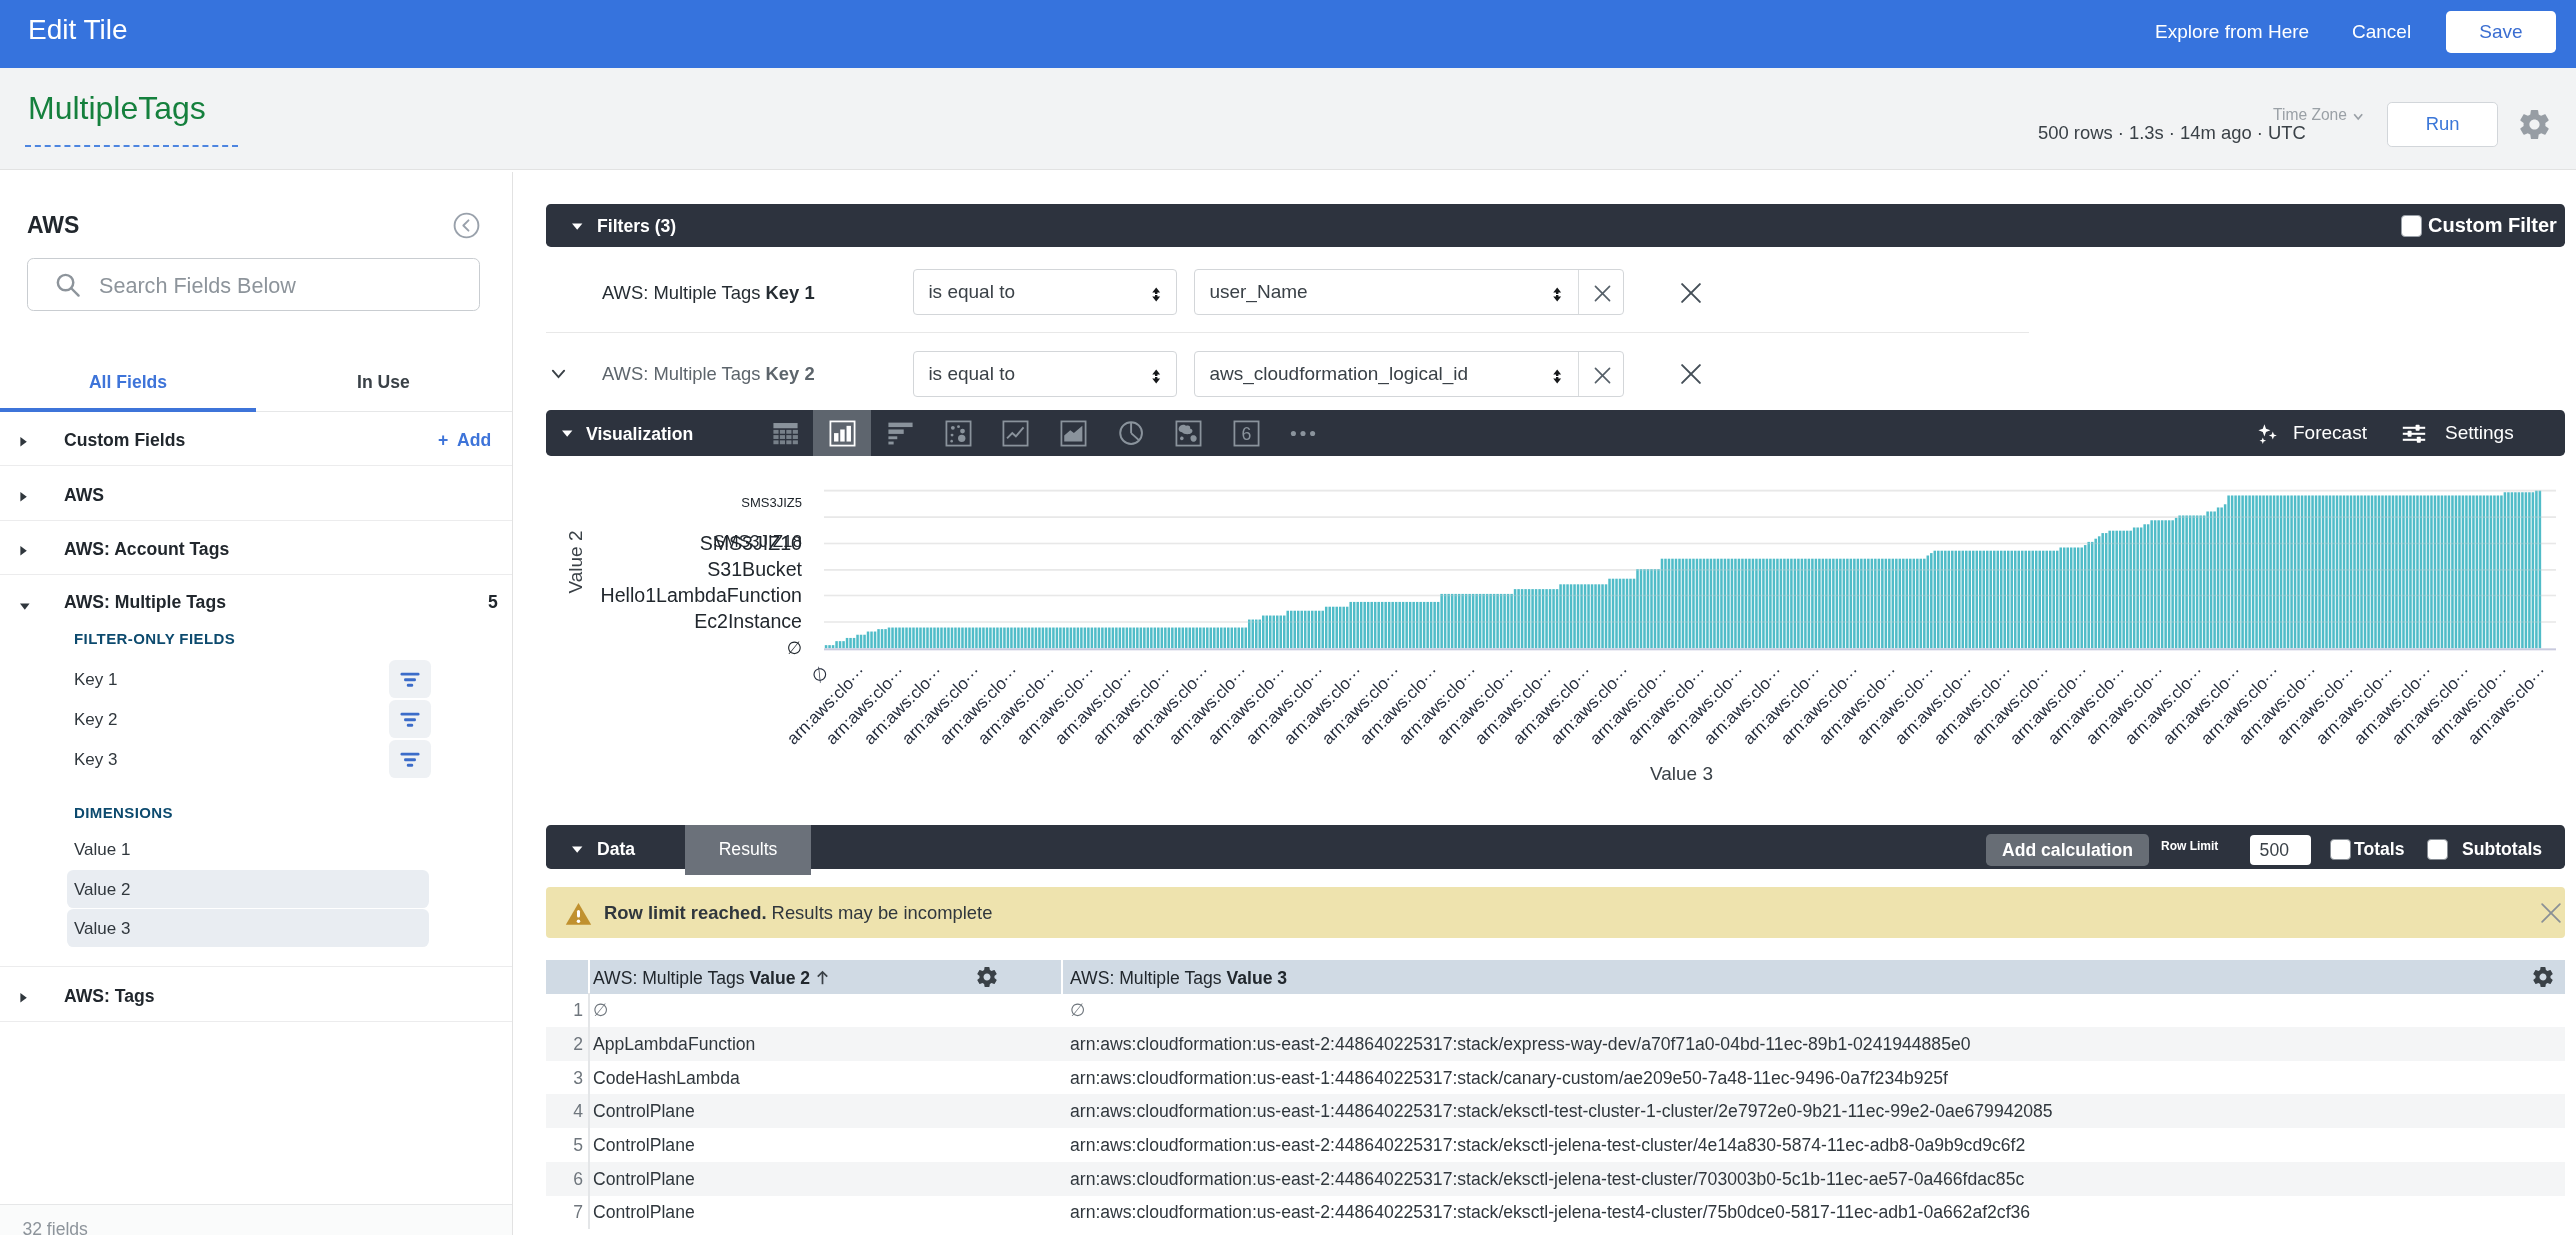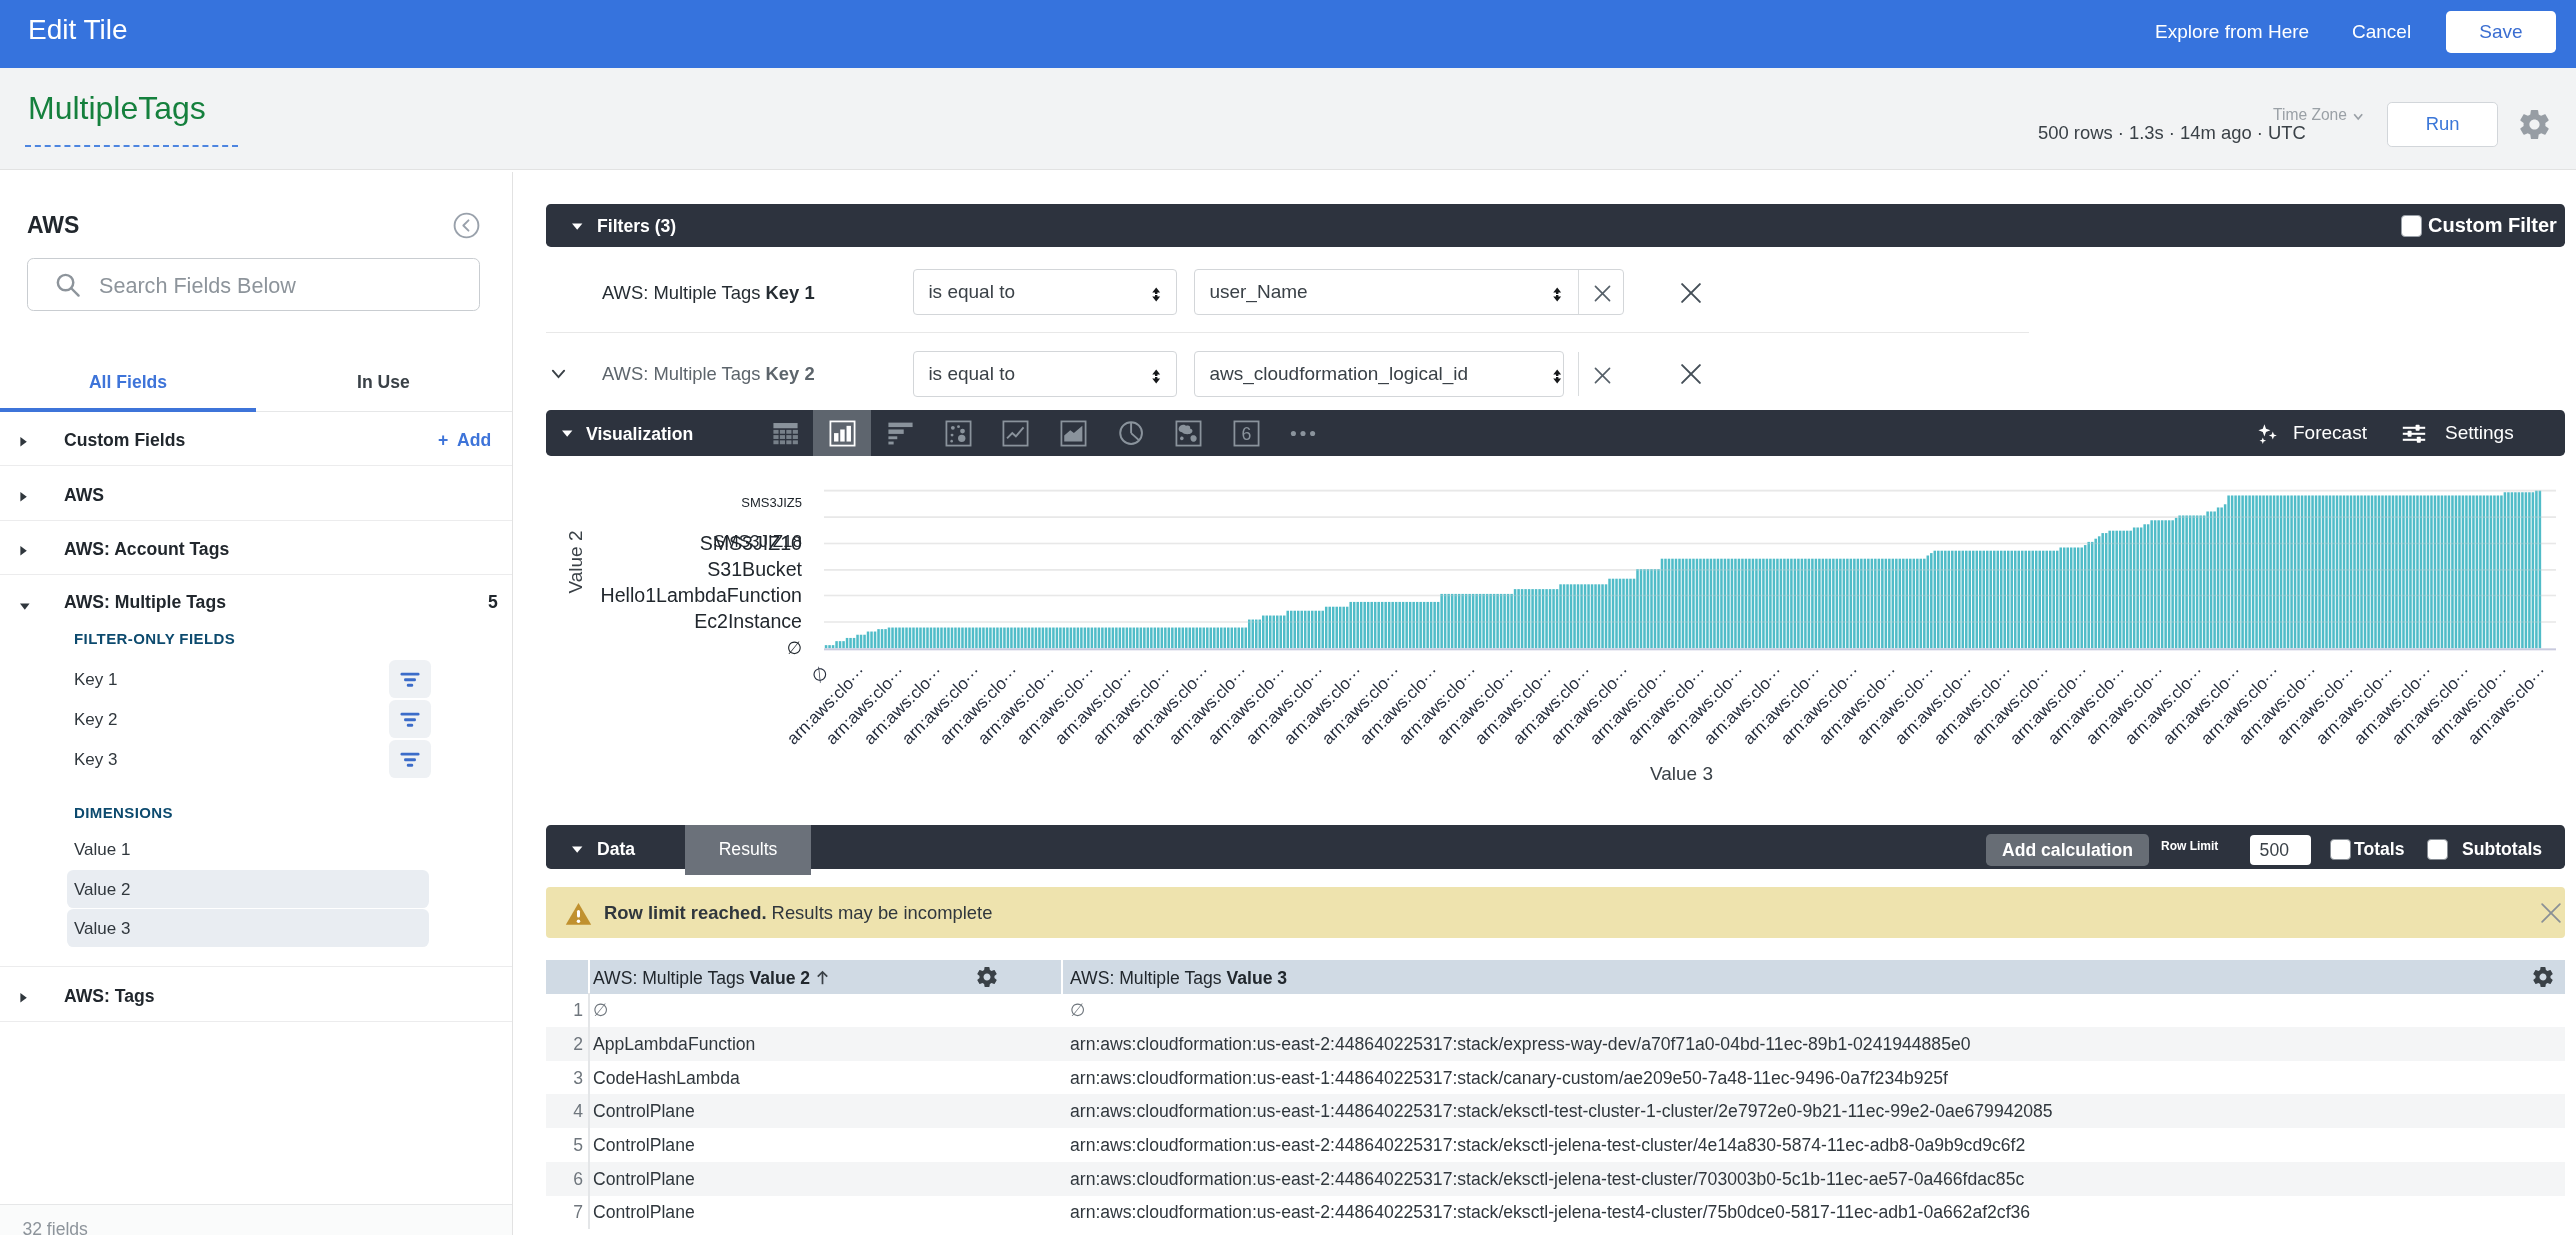--- a/index.html
+++ b/index.html
@@ -254,21 +254,21 @@
 <div class="flabel" style="left:602px;top:363px;color:#5d656c">AWS: Multiple Tags <b>Key 2</b></div>
 <div class="selbox" style="left:913px;top:351px;width:264px">
       <span class="txt">is equal to</span>
       <span class="ud" style="left:237px"><svg width="10.4" height="15" viewBox="0 0 13 19">
           <g fill="#16181a">
             <path d="M6.5 0.5 L11.5 7 L8 7 L8 9 L5 9 L5 7 L1.5 7 Z"></path>
             <path d="M6.5 18.5 L11.5 12 L8 12 L8 10 L5 10 L5 12 L1.5 12 Z"></path>
           </g>
         </svg></span>
     </div>
-<div class="selbox" style="left:1194px;top:351px;width:370px">
+<div class="selbox" style="left:1194px;top:351px;width:430px">
       <span class="txt">aws_cloudformation_logical_id</span>
       <span class="ud" style="left:357px"><svg width="10.4" height="15" viewBox="0 0 13 19">
           <g fill="#16181a">
             <path d="M6.5 0.5 L11.5 7 L8 7 L8 9 L5 9 L5 7 L1.5 7 Z"></path>
             <path d="M6.5 18.5 L11.5 12 L8 12 L8 10 L5 10 L5 12 L1.5 12 Z"></path>
           </g>
         </svg></span>
       <span class="vline" style="left:383px"></span>
       <span style="position:absolute;left:398px;top:13.6px"><svg width="19" height="19" viewBox="0 0 24 24">
           <g stroke="#566069" stroke-width="2.1" stroke-linecap="round">

